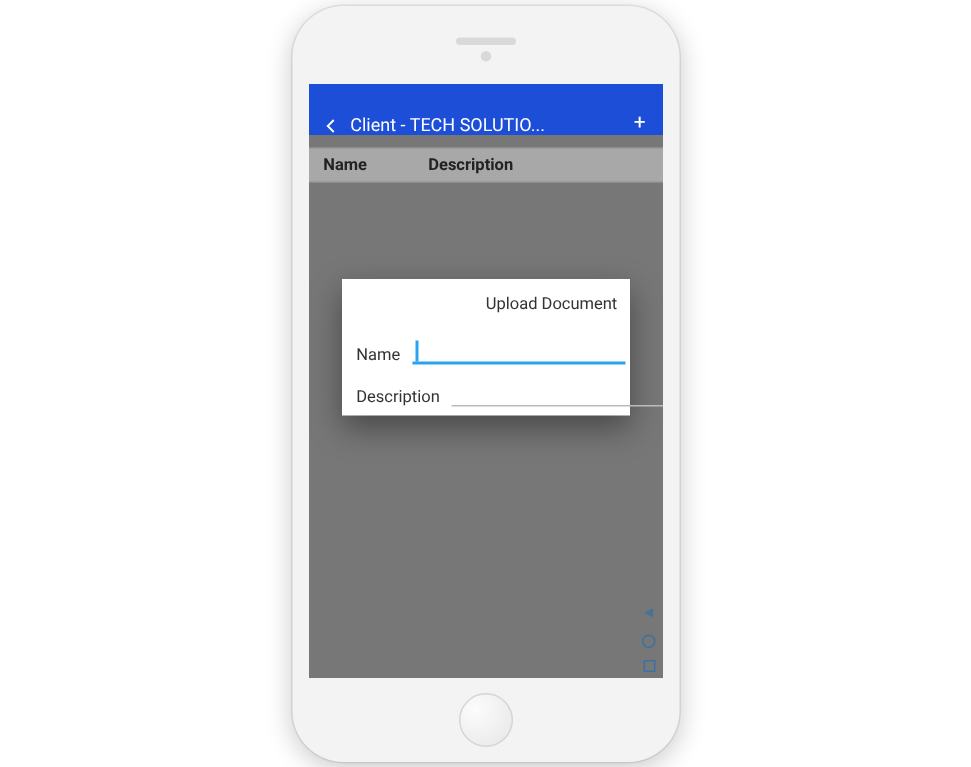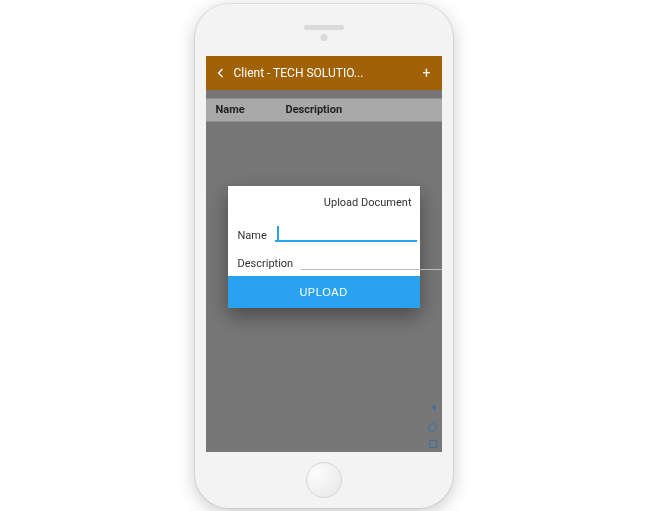--- a/index.html
+++ b/index.html
@@ -46,23 +46,23 @@
     }
     .screen {
       width: 100%; height: 100%;
       background: #777;
       position: relative;
       overflow: hidden;
     }
     
     .app-header {
       height: 34px;
-      background: #a16207;
-      display: flex;
-      align-items: center;
+      background: #1d4ed8;
+      display: flex;
+      align-items: flex-end;
       color: #fff;
       font-size: 12px;
       padding: 0 8px;
     }
     .app-header .back {
       width: 14px; display:flex; align-items:center; justify-content:center;
     }
     .app-header .title {
       flex: 1;
       padding: 0 6px;
@@ -202,21 +202,20 @@
         <span class="caret" style="position:absolute;left:2px;bottom:2px;"></span>
       </div>
     </div>
 
     <div class="dialog-row">
       <label>Description</label>
       <input class="field" value="" style="">
     </div>
 
 
-    <button class="upload-btn">UPLOAD</button>
   </div>
 
   <div class="navicons">
     <span><span class="tri">▲</span></span>
     <span class="circ"></span>
     <span class="sq"></span>
   </div>
 
  </div>
  <div class="home-btn"></div>

